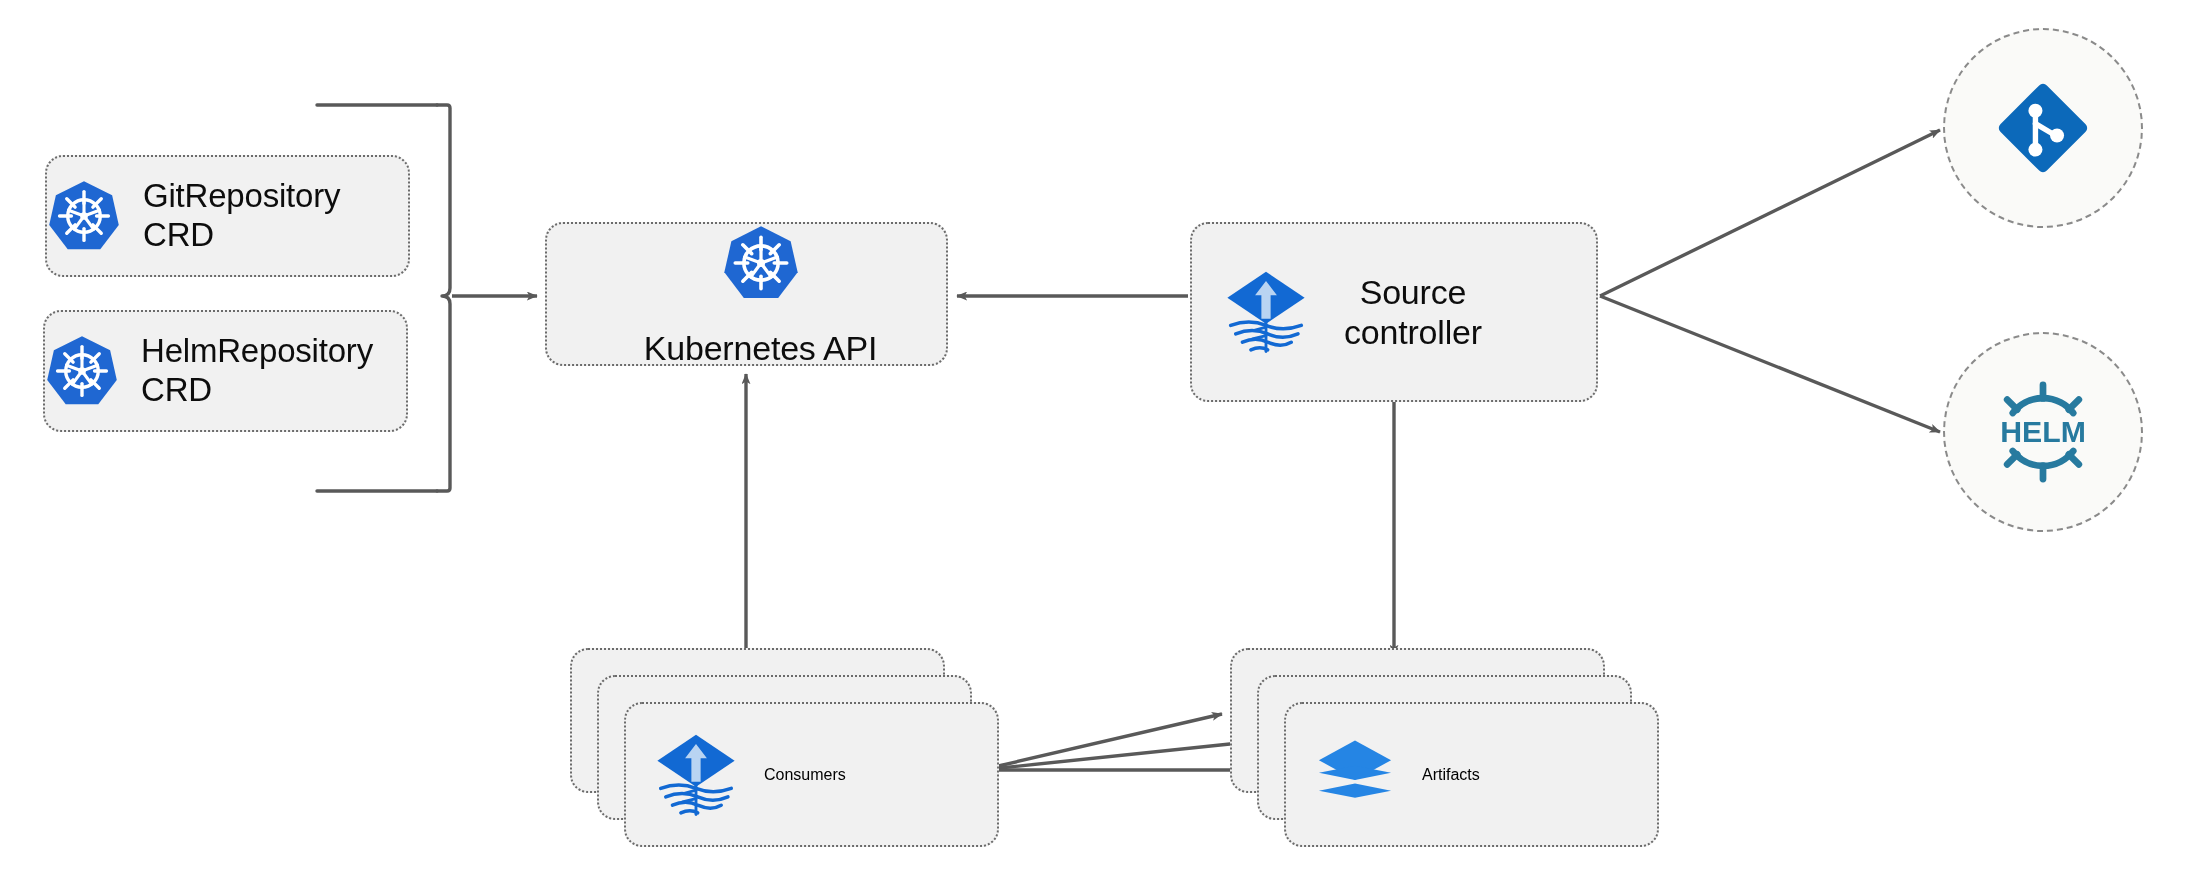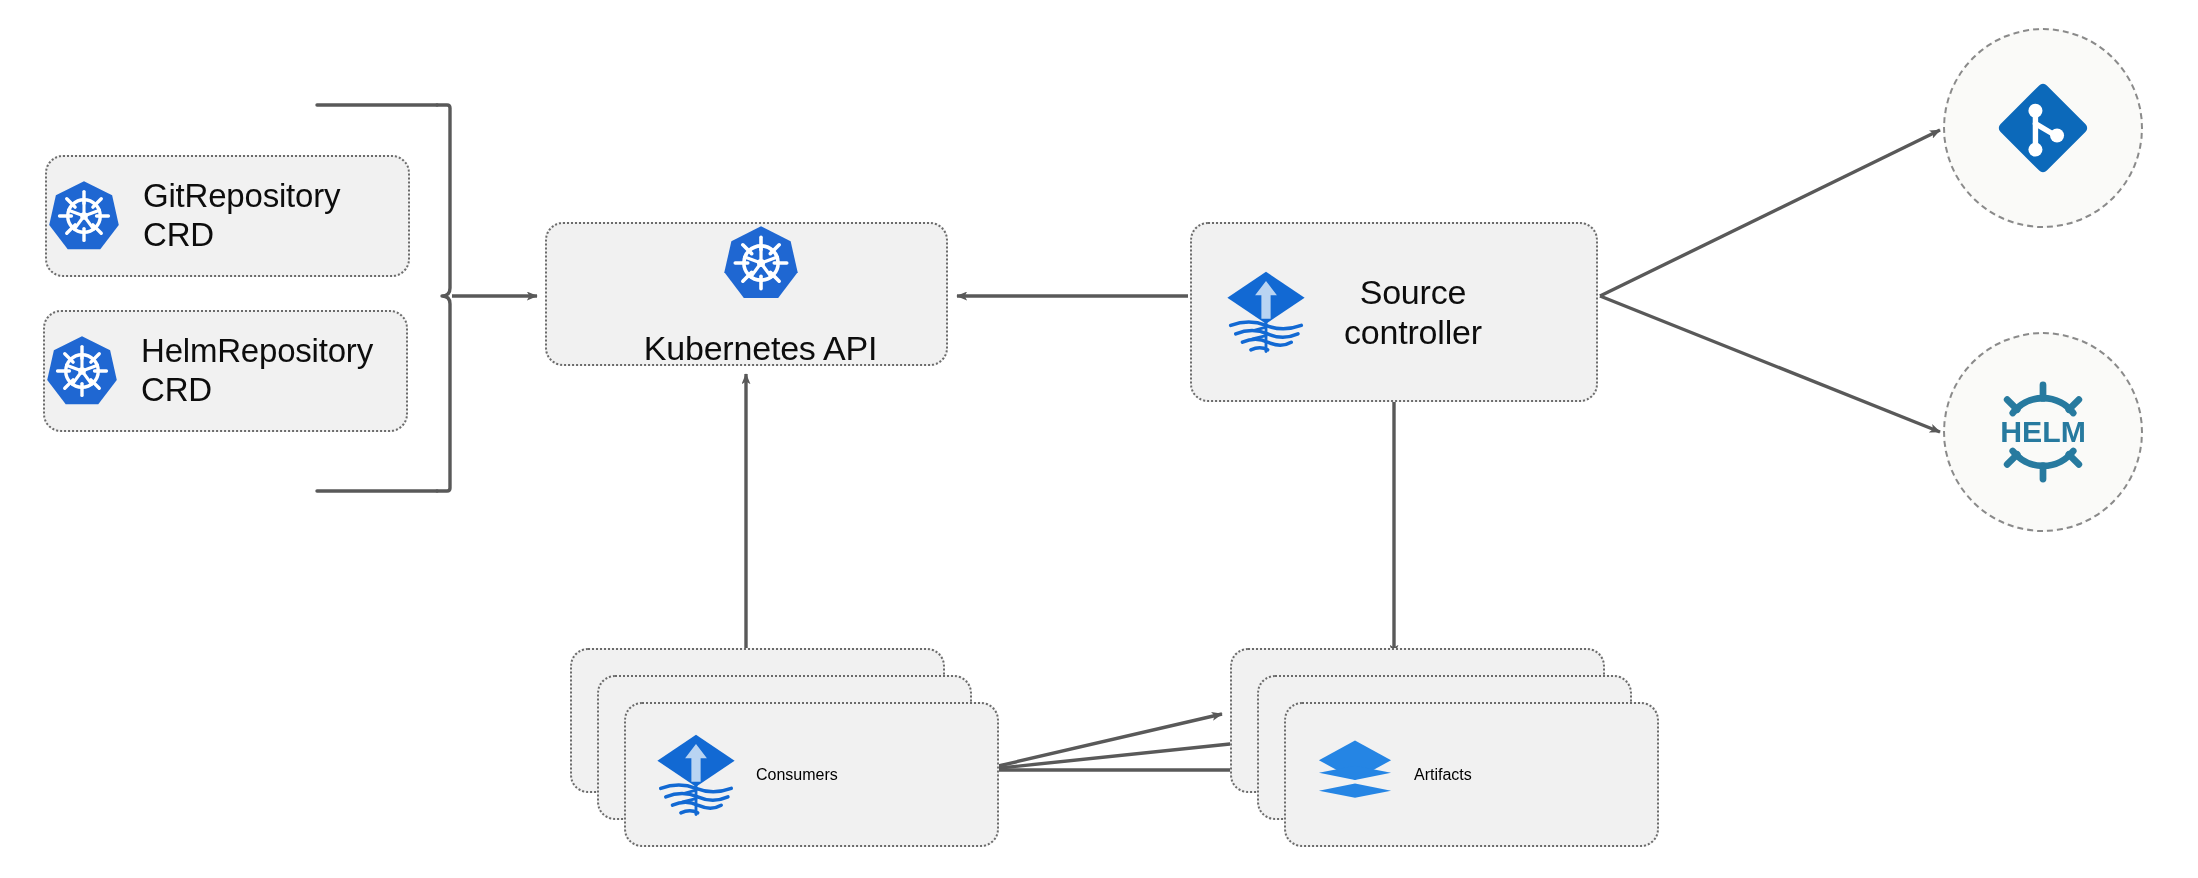--- a/index.html
+++ b/index.html
@@ -87,21 +87,21 @@
     border-radius: 18px;
   }
   .stack .card.c1 { left: 0px;  top: 0px;  }
   .stack .card.c2 { left: 27px; top: 27px; }
   .stack .card.c3 {
     left: 54px; top: 54px;
     display: flex;
     align-items: center;
     justify-content: flex-start;
     padding-left: 28px;
-    gap: 18px;
+    gap: 26px;
   }
   #consumers-stack { left: 570px; top: 648px; }
   #artifacts-stack { left: 1230px; top: 648px; }
 
   
   .circle {
     position: absolute;
     box-sizing: border-box;
     width: 200px;
     height: 200px;

